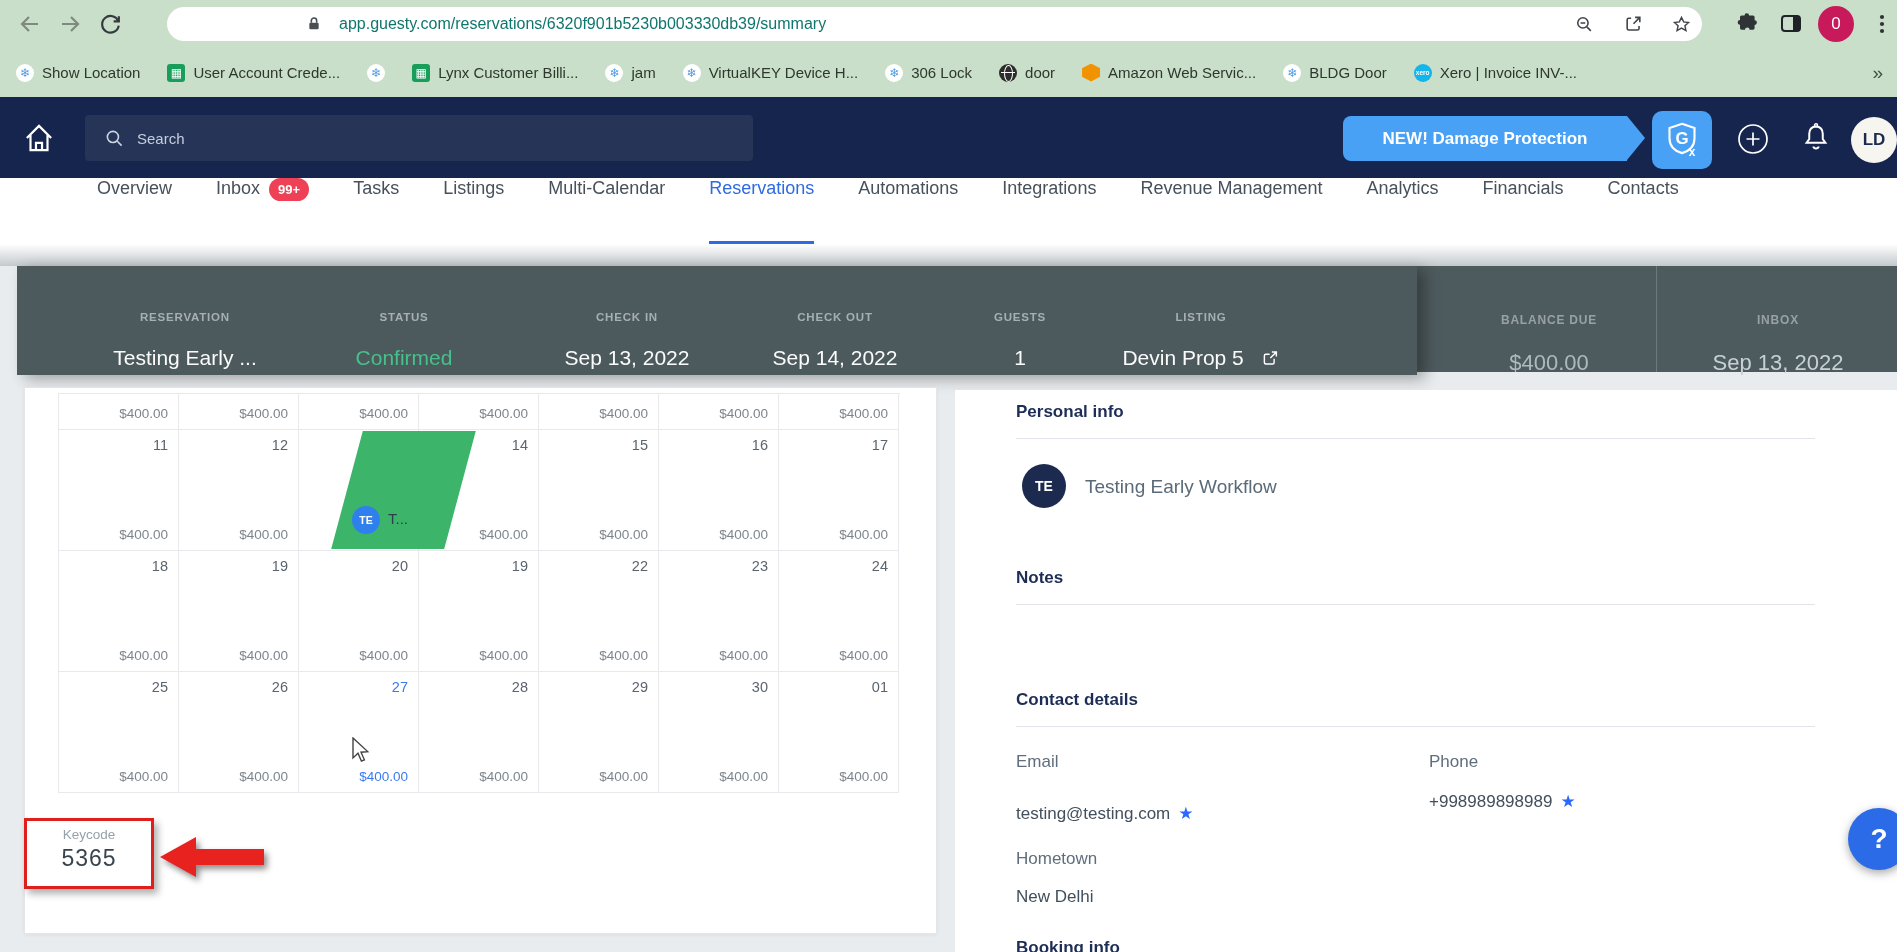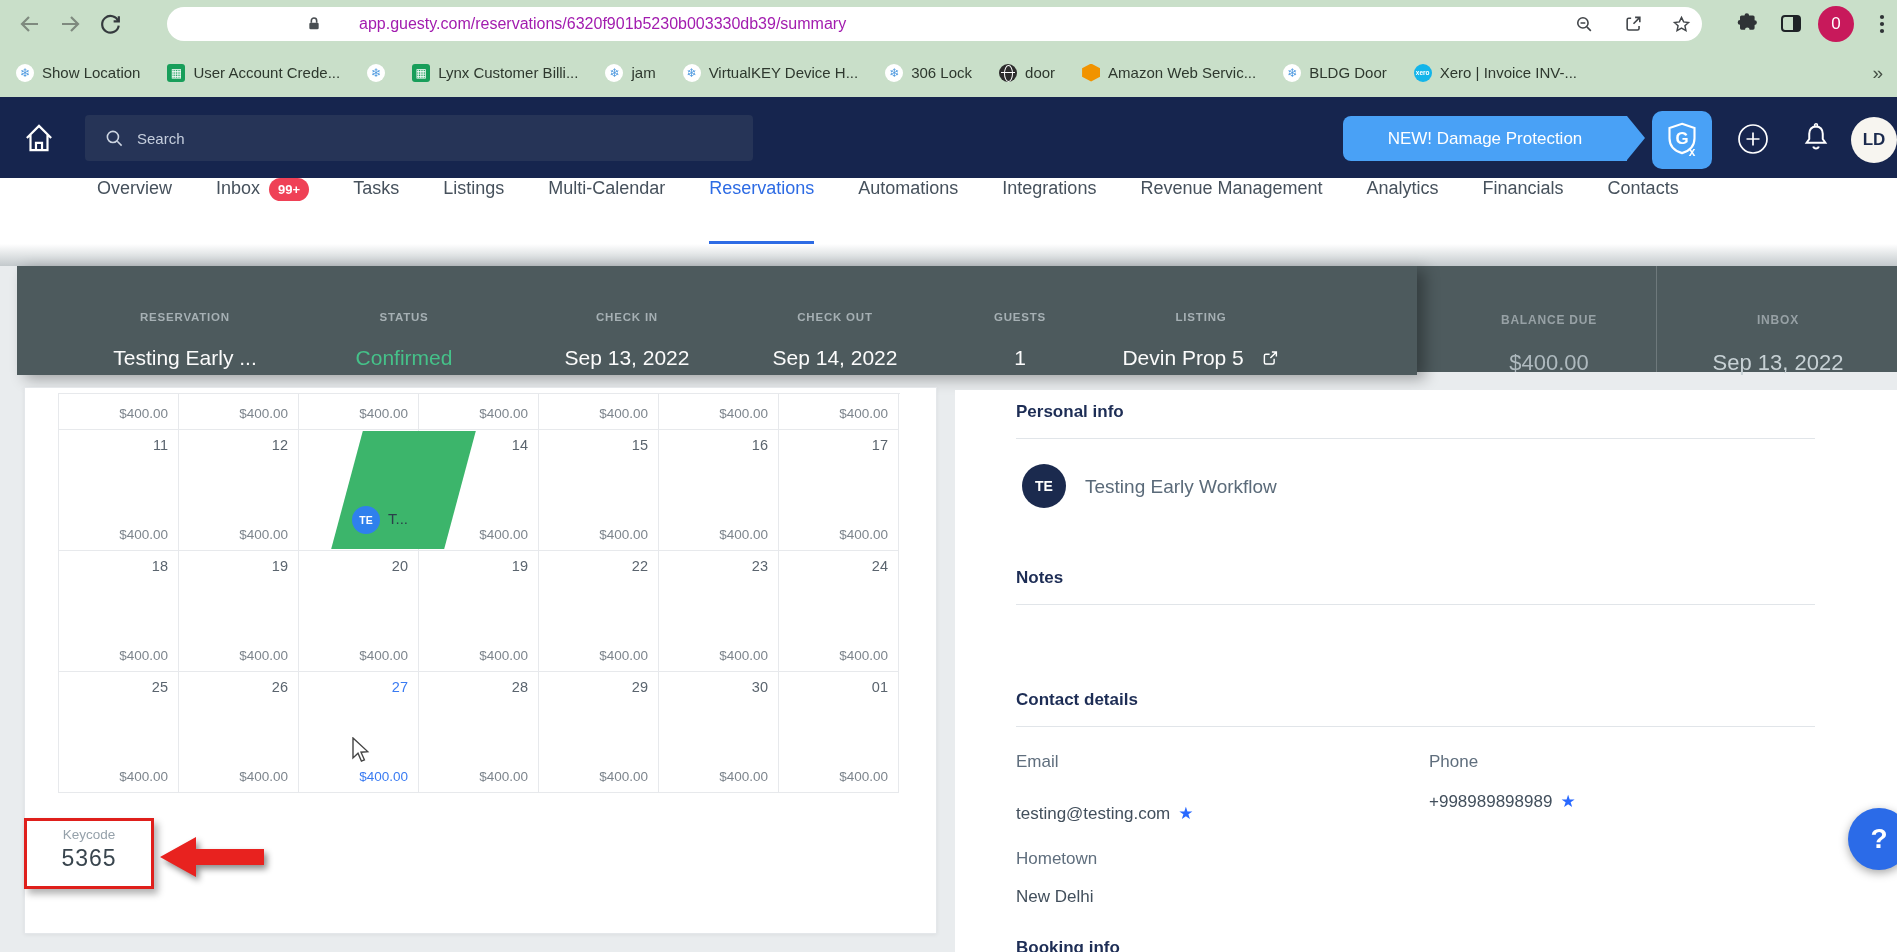--- a/index.html
+++ b/index.html
@@ -4,42 +4,42 @@
 <style>
   * { margin:0; padding:0; box-sizing:border-box; }
   body { font-family:"Liberation Sans", sans-serif; background:#555; }
   .screen { position:relative; width:1897px; height:952px; overflow:hidden; background:#e9ecee; }
   .abs { position:absolute; }
 
   
   .chrome-top { position:absolute; top:0; left:0; width:100%; height:48px; background:#c9dfc9; }
   .chrome-top svg { display:block; }
   .url-pill { position:absolute; left:167px; top:7px; width:1535px; height:34px; background:#fff; border-radius:17px; }
-  .url-text { position:absolute; left:172px; top:0; line-height:34px; font-size:16px; color:#a21caf;margin-left:20px; }
+  .url-text { position:absolute; left:172px; top:0; line-height:34px; font-size:16px; color:#0f766e; }
   .bookmarks-bar { position:absolute; top:48px; left:0; width:100%; height:49px; background:#c9dfc9;
       display:flex; align-items:center; padding-left:16px; gap:27px; }
   .bm-item { display:flex; align-items:center; gap:8px; font-size:15px; color:#2e382e; white-space:nowrap; }
   .fav { width:18px; height:18px; display:flex; align-items:center; justify-content:center; flex:0 0 auto; }
   .fav-snow { background:#ffffff; border-radius:50%; color:#4f9ae0; font-size:12px; line-height:1; }
   .fav-sheet { background:#189e5a; border-radius:3px; color:#fff; font-size:12px; line-height:1; }
   .fav-globe { background:#2c2c2c; border-radius:50%; position:relative; }
   .fav-globe::before { content:""; position:absolute; left:2px; right:2px; top:8px; height:1.6px; background:#fff; }
   .fav-globe::after { content:""; position:absolute; left:5px; top:1.5px; width:7px; height:15px; border:1.4px solid #fff; border-radius:50%; }
   .fav-cube { background:#f19300; clip-path:polygon(50% 0,100% 26%,100% 74%,50% 100%,0 74%,0 26%); }
   .fav-xero { background:#13b5ea; border-radius:50%; color:#fff; font-size:6.5px; font-weight:bold; }
   .bm-overflow { position:absolute; right:14px; font-size:19px; color:#454f45; }
 
   
   .app-header { position:absolute; top:97px; left:0; width:100%; height:81px; background:#16254e; }
   .search-box { position:absolute; left:85px; top:18px; width:668px; height:46px; background:#263457; border-radius:4px;
       display:flex; align-items:center; padding-left:20px; gap:13px; }
   .search-box span { color:#c5cedd; font-size:15px; }
   .promo-ribbon { position:absolute; left:1343px; top:19px; height:45px; width:284px; background:#49a1f6;
       border-radius:8px 0 0 8px; display:flex; align-items:center; justify-content:center;
-      color:#fff; font-size:17px; font-weight:normal; }
+      color:#fff; font-size:17px; font-weight:bold; }
   .promo-ribbon::after { content:""; position:absolute; left:100%; top:0; border-top:22.5px solid transparent;
       border-bottom:22.5px solid transparent; border-left:18px solid #49a1f6; }
   .g-btn { position:absolute; left:1652px; top:14px; width:60px; height:58px; background:#49a1f6; border-radius:10px;
       display:flex; align-items:center; justify-content:center; }
   .icon-btn { position:absolute; top:26px; }
   .ld-avatar { position:absolute; left:1851px; top:20px; width:46px; height:46px; border-radius:50%;
       background:#f7f5f0; color:#1b2a4e; font-weight:bold; font-size:17px; display:flex; align-items:center; justify-content:center; }
 
   
   .nav-tabs { position:absolute; top:178px; left:0; width:100%; height:66px; background:#fff;

